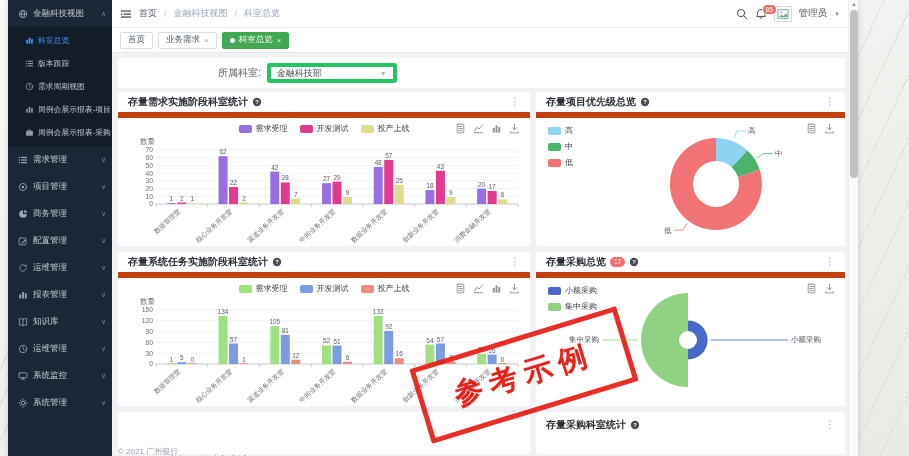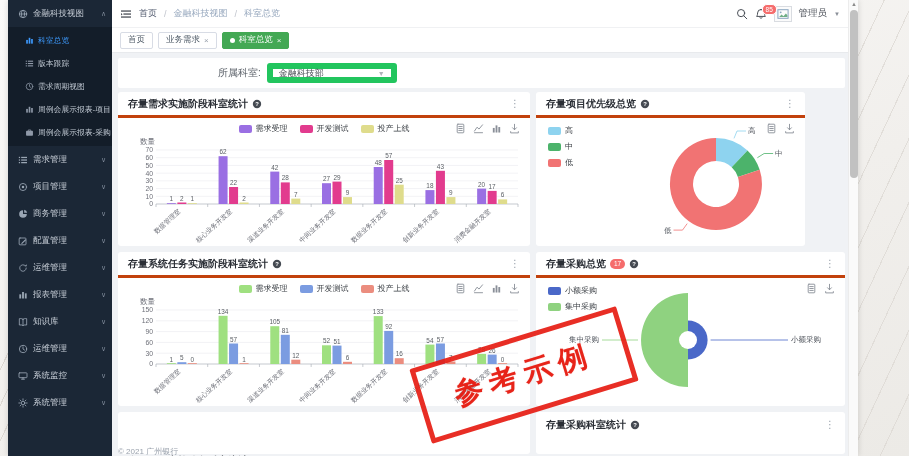--- a/index.html
+++ b/index.html
@@ -49,27 +49,27 @@
     border:1px solid #d8dce5; background:#fff; font-size:8.5px; color:#4e5a66; cursor:pointer; border-radius:2px; }
   .tab .tclose { font-size:8px; color:#9aa2ad; cursor:pointer; }
   .tab.active { background:#43a854; border-color:#43a854; color:#fff; }
   .tab.active .tdot { width:5px; height:5px; border-radius:50%; background:#fff; }
   .tab.active .tclose { color:#eaf6ec; }
 
   
   #filtercard { position:absolute; left:110px; top:58px; width:727px; height:30px; background:#fff;
     border-radius:2px; display:flex; align-items:center; z-index:2; }
   .flabel { font-size:10px; color:#5a6068; margin-left:100px; }
-  .select { width:130px; height:20px; border:6px solid #22c55e; border-radius:3px; margin-left:6px;
+  .select { width:130px; height:20px; border:4px solid #22c55e; border-radius:3px; margin-left:6px;
     display:flex; align-items:center; padding:0 6px; font-size:9px; color:#4a4f57; cursor:pointer; background:#fff; }
   .select .chevron { margin-left:auto; color:#b0b4bb; font-size:7px; }
 
   .panel { position:absolute; background:#fff; border-radius:3px; z-index:2; }
   .panel-h { height:26px; display:flex; align-items:center; gap:4px; padding:0 10px;
-    border-bottom:3px solid #c2410c; }
+    border-bottom:6px solid #c2410c; }
   .ptitle { font-size:10px; font-weight:bold; color:#2b2f36; white-space:nowrap; }
   .pbadge { background:#f56c6c; color:#fff; font-size:6.5px; line-height:10px; padding:0 4px;
     border-radius:6px; }
   .more { margin-left:auto; color:#9aa2ad; font-size:10px; letter-spacing:0; cursor:pointer;
     line-height:10px; }
   .pbody { position:relative; height:calc(100% - 26px); overflow:hidden; }
   .legend-h { position:absolute; top:5px; left:0; right:0; display:flex; justify-content:center;
     gap:12px; z-index:2; }
   .legend-v { position:absolute; top:7px; left:12px; display:flex; flex-direction:column; gap:5px; z-index:2; }
   .litem { display:flex; align-items:center; gap:4px; font-size:8px; color:#3c4046; cursor:pointer; }
@@ -462,21 +462,21 @@
             <text x="361.6" y="50.6" font-size="6.4" fill="#5c6066" text-anchor="middle">20</text>
             <rect x="367.64285714285717" y="54.9" width="9" height="13.1" fill="#e23b8e"></rect>
             <text x="372.1" y="52.9" font-size="6.4" fill="#5c6066" text-anchor="middle">17</text>
             <rect x="378.14285714285717" y="63.4" width="9" height="4.6" fill="#dfdc8c"></rect>
             <text x="382.6" y="61.4" font-size="6.4" fill="#5c6066" text-anchor="middle">6</text>
             <text transform="translate(371.1,76) rotate(-42)" font-size="6.6" fill="#6e7079" text-anchor="end">消费金融开发室</text>
           </svg>
       </div>
     </section>
 
-    <section class="panel" style="left:528px;top:92px;width:269px;height:154px;">
+    <section class="panel" style="left:528px;top:92px;width:309px;height:154px;">
       <div class="panel-h">
         <span class="ptitle">存量项目优先级总览</span>
         <span class="hicon"><svg width="10" height="10" viewBox="0 0 12 12">
               <circle cx="6" cy="6" r="5" fill="#454a52"></circle>
               <text x="6" y="8.4" font-size="7" fill="#fff" text-anchor="middle" font-weight="bold">?</text>
             </svg></span>
         <span class="more">⋮</span>
       </div>
       <div class="pbody">
         <div class="legend-v">

